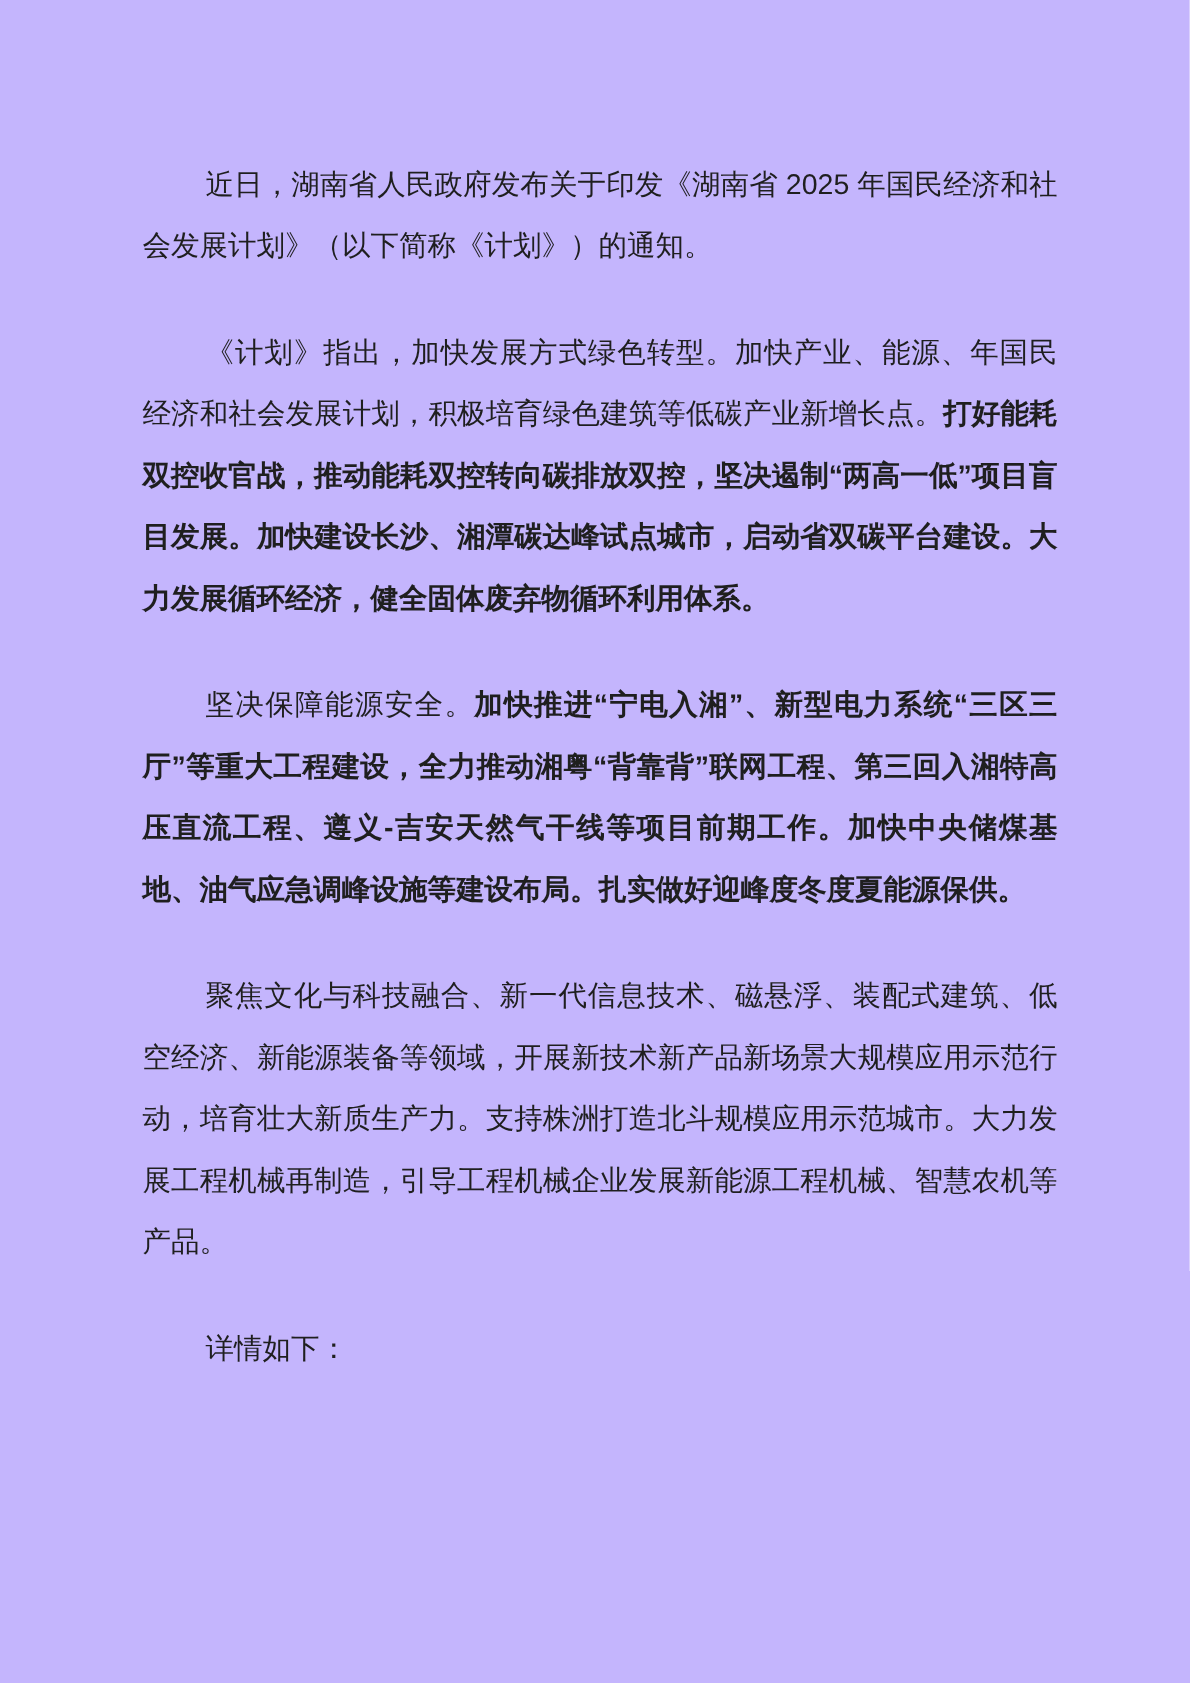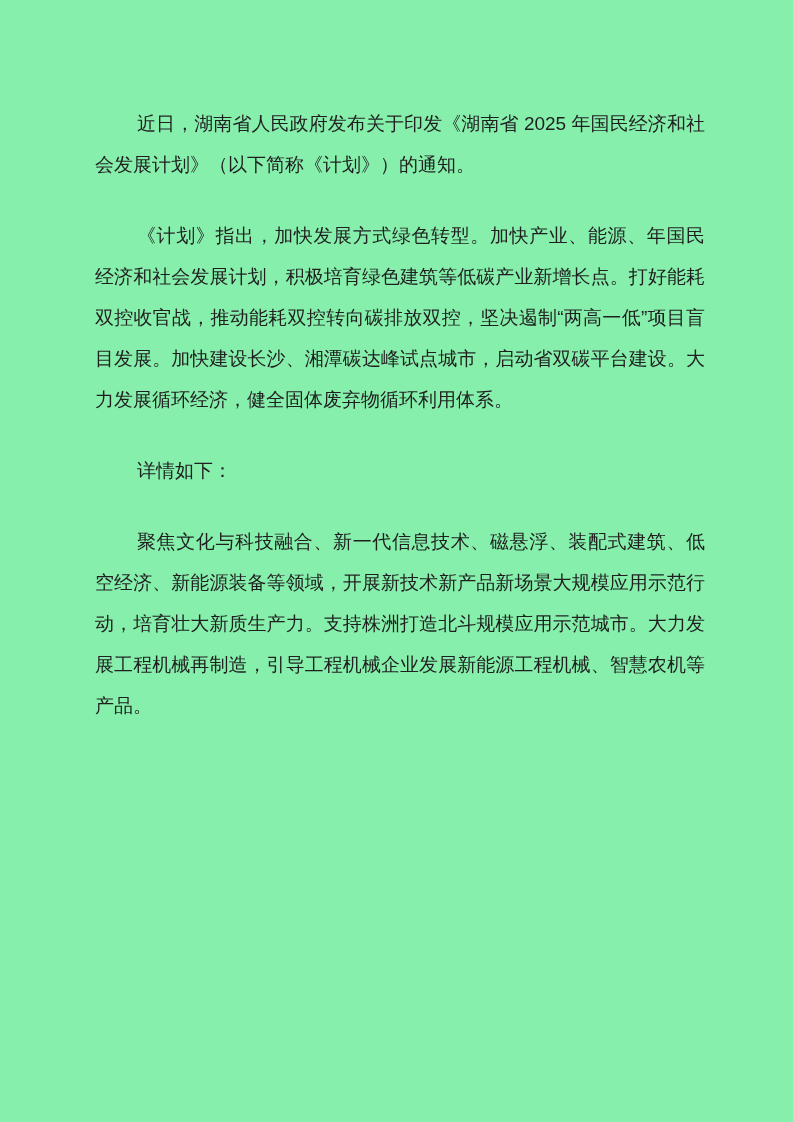--- a/index.html
+++ b/index.html
@@ -9,48 +9,49 @@
   body {
     width: 793px;
     height: 1122px;
     background: #ffffff;
     overflow: hidden;
     font-family: "Liberation Sans", sans-serif;
   }
   .page {
     width: 793px;
     height: 1122px;
-    background: #86efac;
+    background: #c4b5fd;
     box-sizing: border-box;
   }
   .article {
     box-sizing: content-box;
     padding: 103px 88px 0 95px;
     width: 610px;
   }
   .article p {
     margin: 0 0 30px 0;
     font-size: 19px;
     line-height: 41px;
     color: #1f1f1f;
     text-align: justify;
     text-indent: 42px;
     word-break: break-all;
     font-family: "Liberation Sans", sans-serif;
   }
   .article p .run-bold {
-    font-weight: normal;
+    font-weight: bold;
   }
   .article p .run-normal {
     font-weight: normal;
   }
 </style>
 </head>
 <body style="background: rgb(255, 255, 255);">
 
 <div class="page">
   <div class="article">
       <p><span class="run-normal">近日，湖南省人民政府发布关于印发《湖南省 2025 年国民经济和社会发展计划》（以下简称《计划》）的通知。</span></p>
       <p><span class="run-normal">《计划》指出，加快发展方式绿色转型。加快产业、能源、年国民经济和社会发展计划，积极培育绿色建筑等低碳产业新增长点。</span><span class="run-bold">打好能耗双控收官战，推动能耗双控转向碳排放双控，坚决遏制“两高一低”项目盲目发展。加快建设长沙、湘潭碳达峰试点城市，启动省双碳平台建设。大力发展循环经济，健全固体废弃物循环利用体系。</span></p>
+      <p><span class="run-normal">坚决保障能源安全。</span><span class="run-bold">加快推进“宁电入湘”、新型电力系统“三区三厅”等重大工程建设，全力推动湘粤“背靠背”联网工程、第三回入湘特高压直流工程、遵义-吉安天然气干线等项目前期工作。加快中央储煤基地、油气应急调峰设施等建设布局。扎实做好迎峰度冬度夏能源保供。</span></p>
+      <p><span class="run-normal">聚焦文化与科技融合、新一代信息技术、磁悬浮、装配式建筑、低空经济、新能源装备等领域，开展新技术新产品新场景大规模应用示范行动，培育壮大新质生产力。支持株洲打造北斗规模应用示范城市。大力发展工程机械再制造，引导工程机械企业发展新能源工程机械、智慧农机等产品。</span></p>
       <p><span class="run-normal">详情如下：</span></p>
-      <p><span class="run-normal">聚焦文化与科技融合、新一代信息技术、磁悬浮、装配式建筑、低空经济、新能源装备等领域，开展新技术新产品新场景大规模应用示范行动，培育壮大新质生产力。支持株洲打造北斗规模应用示范城市。大力发展工程机械再制造，引导工程机械企业发展新能源工程机械、智慧农机等产品。</span></p>
     </div>
 </div>
 
 </body></html>

